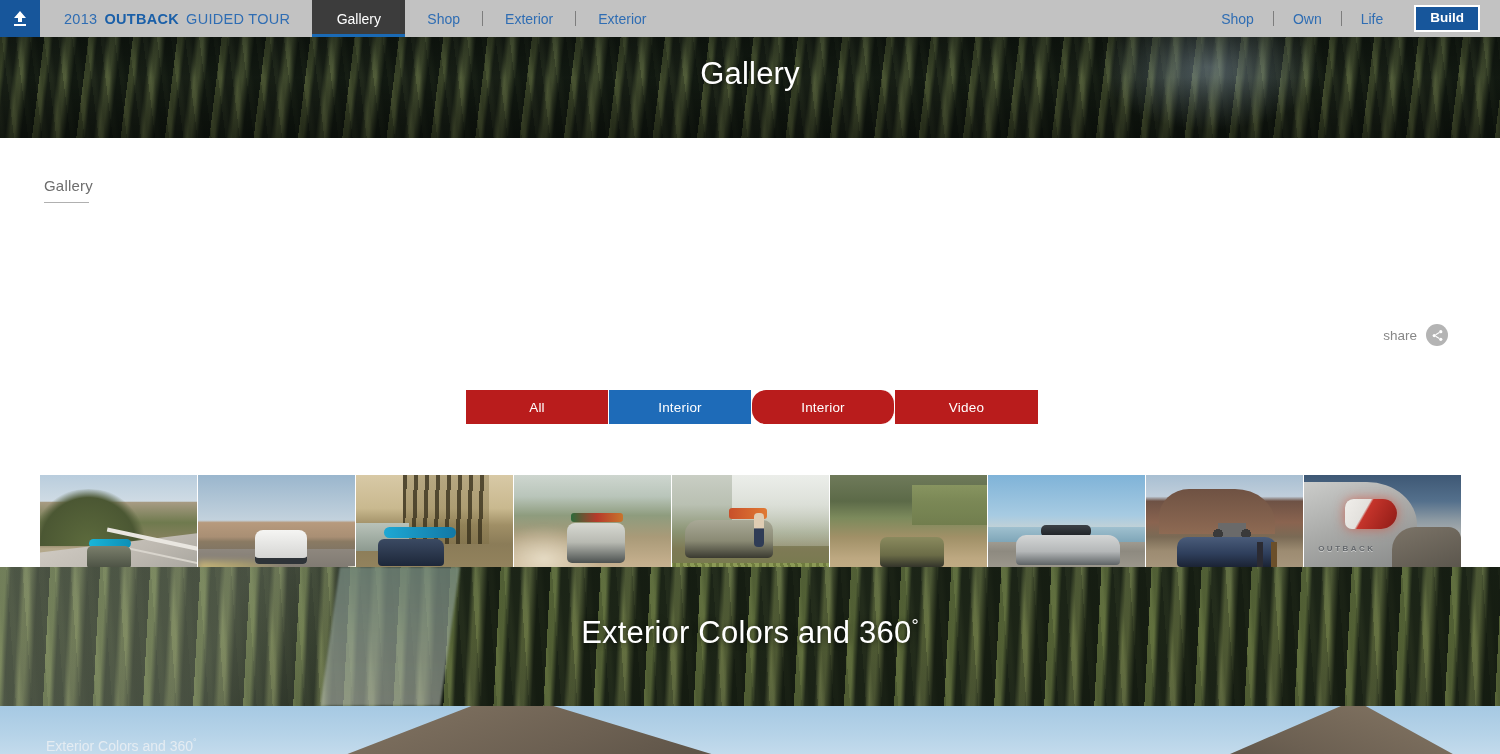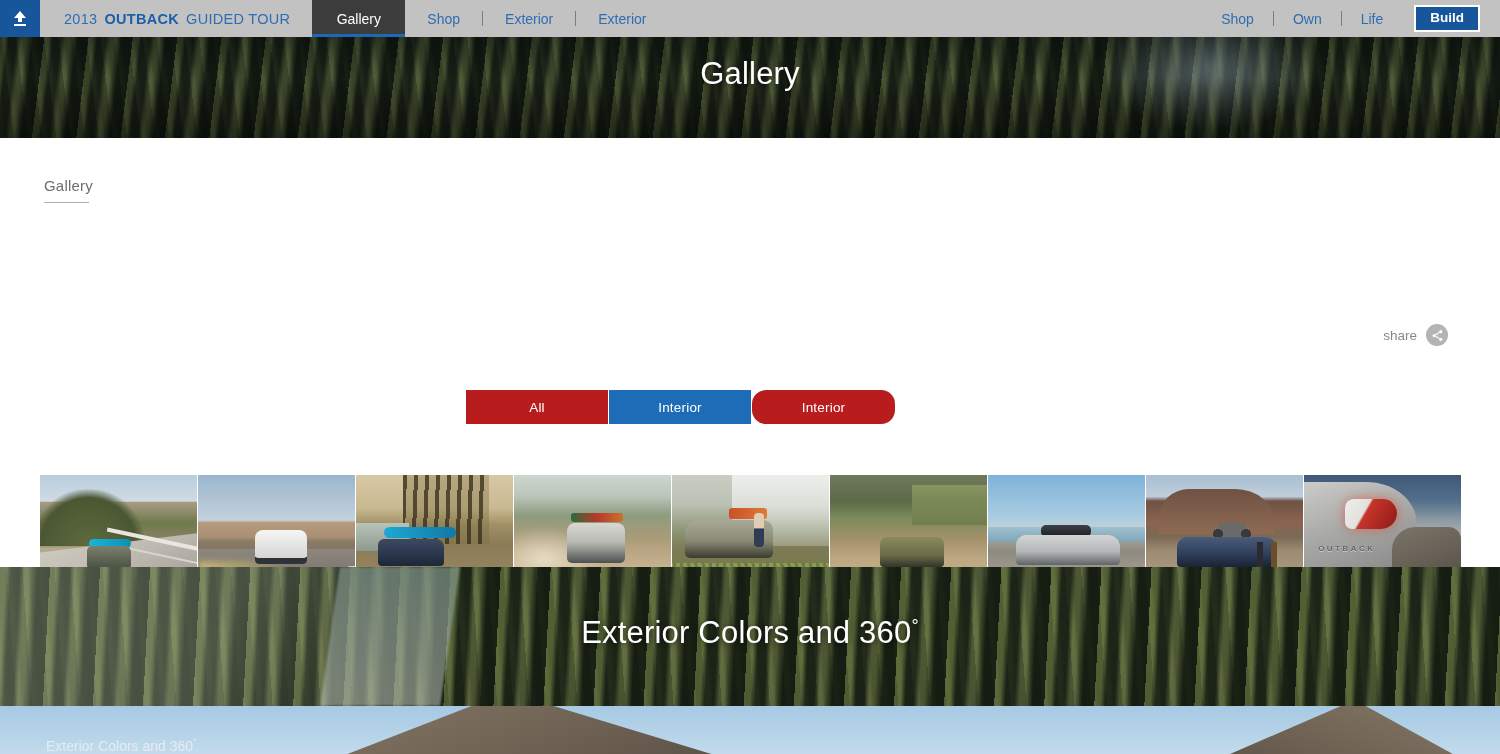--- a/index.html
+++ b/index.html
@@ -592,20 +592,21 @@
         <circle cx="18" cy="19" r="3" fill="#ffffff"></circle>
         <path d="M8.6 10.7 L15.4 6.4 M8.6 13.3 L15.4 17.6" stroke="#ffffff" stroke-width="2" fill="none"></path>
       </svg>
     </span>
   </div>
 
   <div class="filters">
     <div class="filter-btn f-all">All</div>
     <div class="filter-btn f-exterior">Interior</div>
     <div class="filter-btn f-interior">Interior</div>
+    <div class="filter-btn f-video">Video</div>
   </div>
 
   <div class="thumbs">
 
     <div class="thumb t1">
       <div class="scene">
         <div class="hill"></div>
           <div class="road"></div>
           <div class="rail"></div>
         <div class="kayak"></div>

